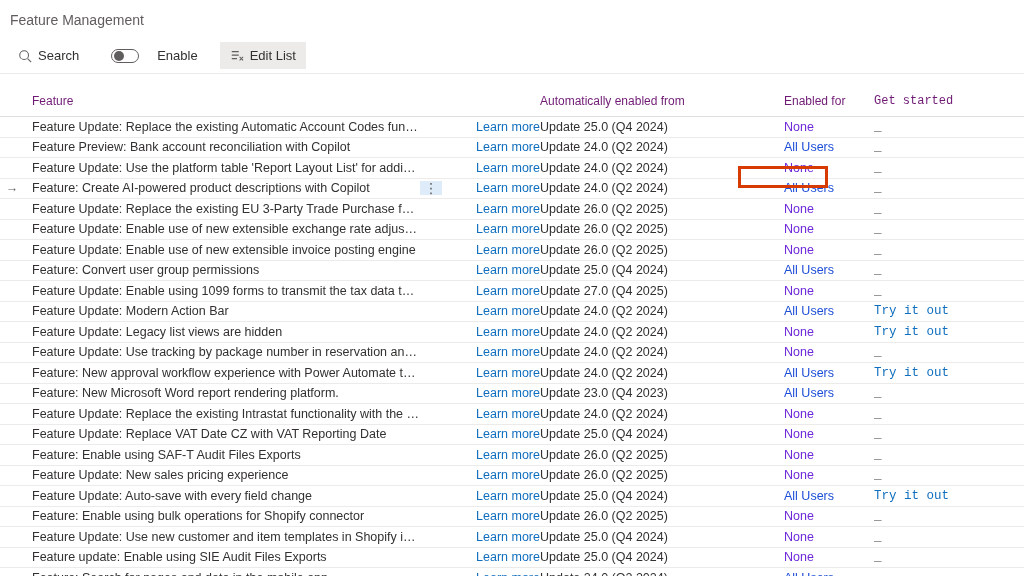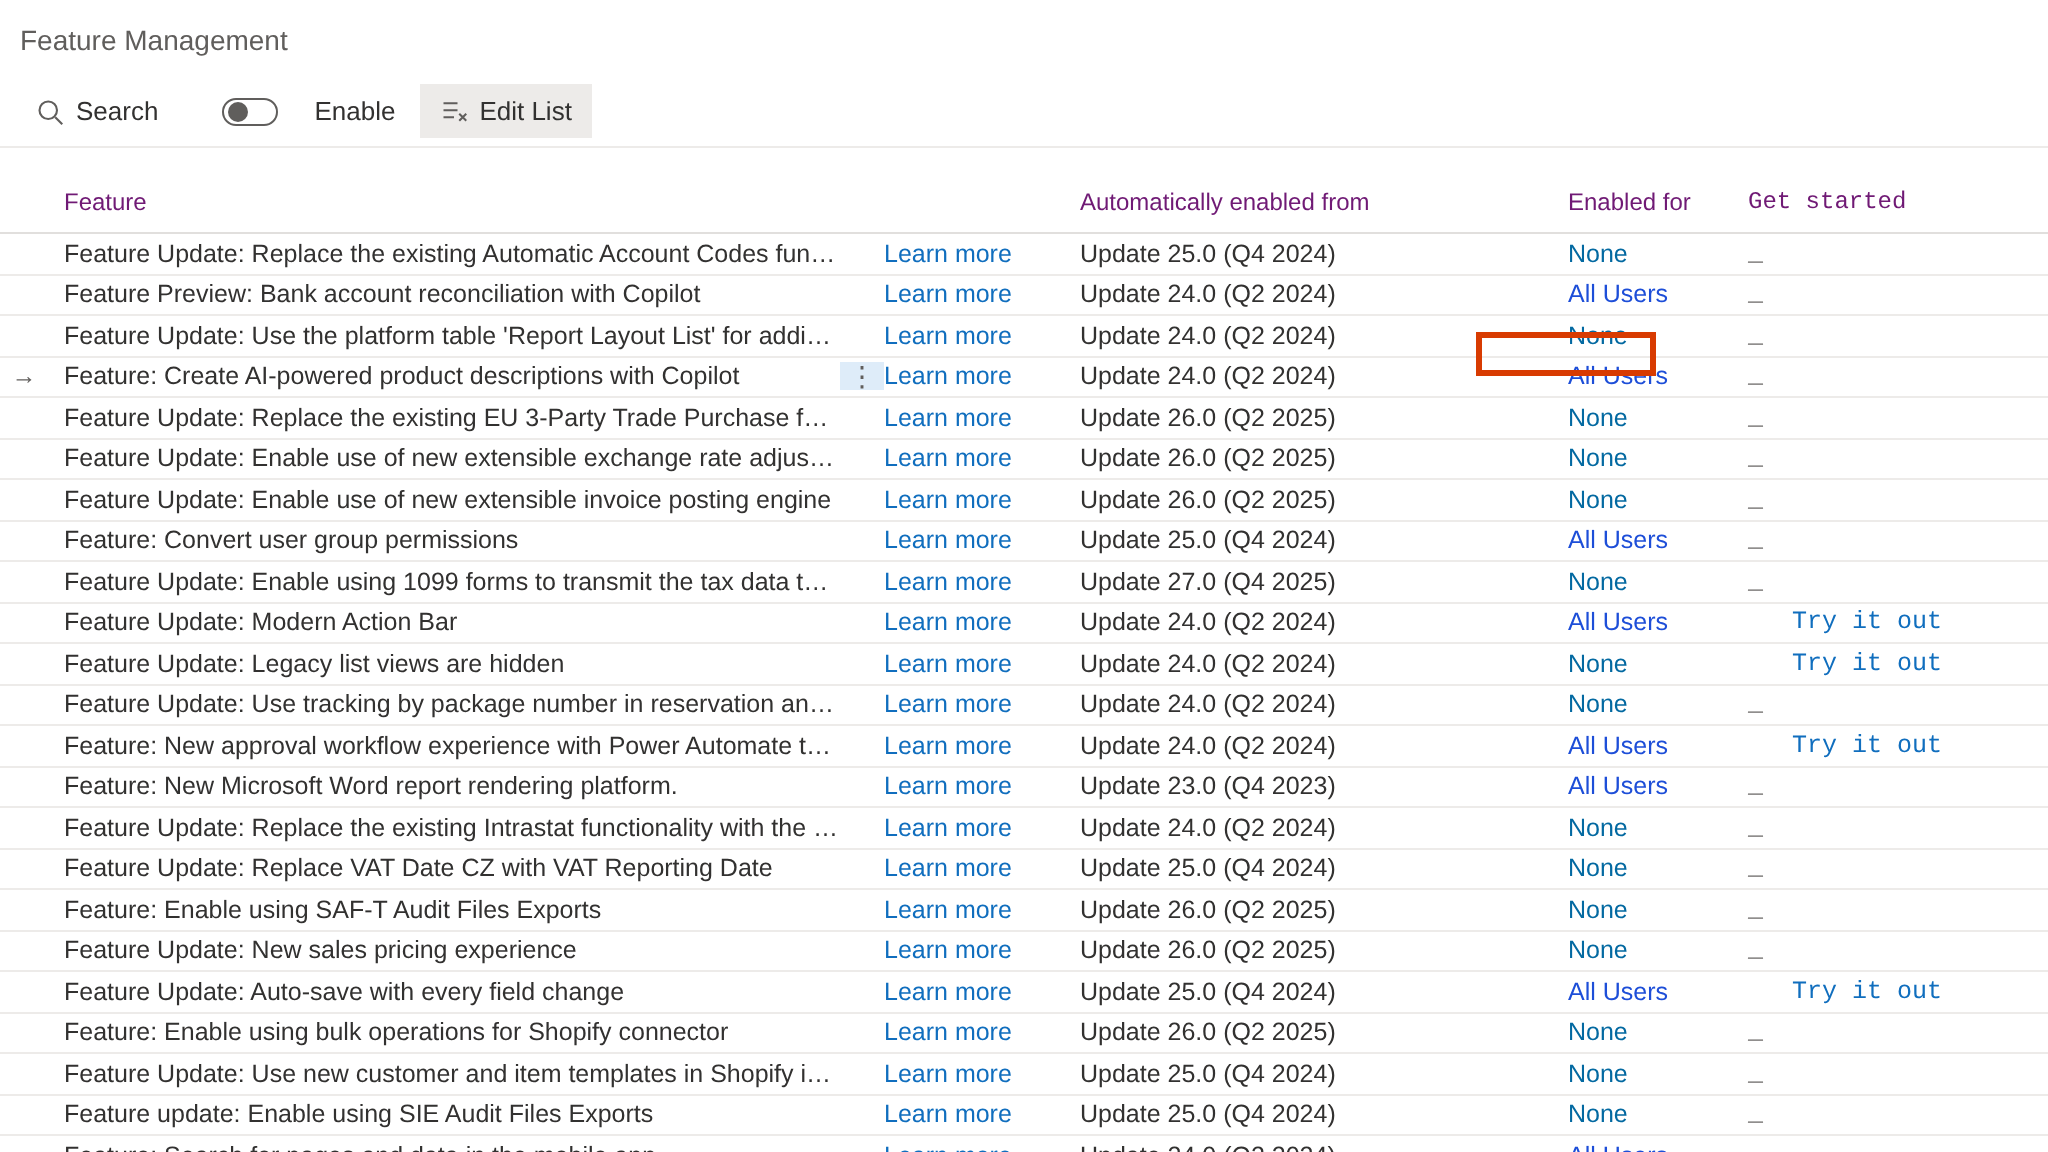--- a/index.html
+++ b/index.html
@@ -11,55 +11,55 @@
 .tb-btn.active { background: #edebe9; }
 .toggle { width: 28px; height: 14px; border: 1px solid #605e5c; border-radius: 8px; position: relative; margin: 0 6px 0 10px; }
 .toggle::after { content: ""; position: absolute; left: 2px; top: 1px; width: 10px; height: 10px; background: #605e5c; border-radius: 50%; }
 .search-icon { width: 14px; height: 14px; }
 
 .grid-wrap { margin: 20px 0 0 0; }
 .grid-head { display: flex; padding: 0 0 8px 0; font-size: 12px; color: #701a75; border-bottom: 1px solid #e1dfdd; }
 .col-arrow { width: 24px; flex: none; }
 .col-feature { width: 396px; flex: none; padding-left: 8px; overflow: hidden; text-overflow: ellipsis; white-space: nowrap; }
 .col-more { width: 22px; flex: none; display: flex; align-items: center; justify-content: center; }
-.col-learn { width: 98px; flex: none; }
+.col-learn { width: 98px; flex: none; text-align: right; }
 .col-auto { width: 204px; flex: none; }
 .col-enabled { width: 90px; flex: none; margin-left: 40px; }
 .col-started { width: 100px; flex: none; font-family: Liberation Mono, monospace; }
 
 .row { display: flex; align-items: center; height: 20.5px; border-bottom: 1px solid #edebe9; font-size: 12.5px; }
 .row .col-arrow { color: #605e5c; text-align: center; }
 .row .col-feature { color: #323130; }
 .row.sel .col-feature { }
 .row.sel .col-more { background: #deecf9; }
 .link { color: #106ebe; cursor: pointer; }
 .all-users { color: #1d4ed8; }
-.none { color: #0369a1; }
-.try { color: #106ebe; cursor: pointer; margin-left: 22px; }
+.none { color: #6d28d9; }
+.try { color: #106ebe; cursor: pointer; }
 .dash { color: #605e5c; }
 .highlight-box { position: absolute; border: 3px solid #d83b01; pointer-events: none; }
 .dots { color: #605e5c; font-size: 14px; line-height: 1; cursor: pointer; }
 </style>
 </head>
 <body>
 <div class="page">
 
 <div class="header">Feature Management</div>
 
 <div class="toolbar">
   <button class="tb-btn">
     <svg class="search-icon" viewBox="0 0 16 16" fill="none" stroke="#605e5c" stroke-width="1.2">
           <circle cx="7" cy="7" r="5"></circle>
           <line x1="11" y1="11" x2="15" y2="15"></line>
         </svg>
     <span>Search</span>
   </button>
   <span class="toggle"></span>
   <span>Enable</span>
-  <button class="tb-btn active" style="">
+  <button class="tb-btn active" style="margin-left:10px">
     <svg width="14" height="14" viewBox="0 0 16 16" fill="none" stroke="#605e5c" stroke-width="1.2">
           <path d="M2 3h8M2 7h8M2 11h6M11 9l4 4M15 9l-4 4"></path>
         </svg>
     <span>Edit List</span>
   </button>
 </div>
 
 <div class="grid-wrap">
   <div class="grid-head">
     <div class="col-arrow"></div>

